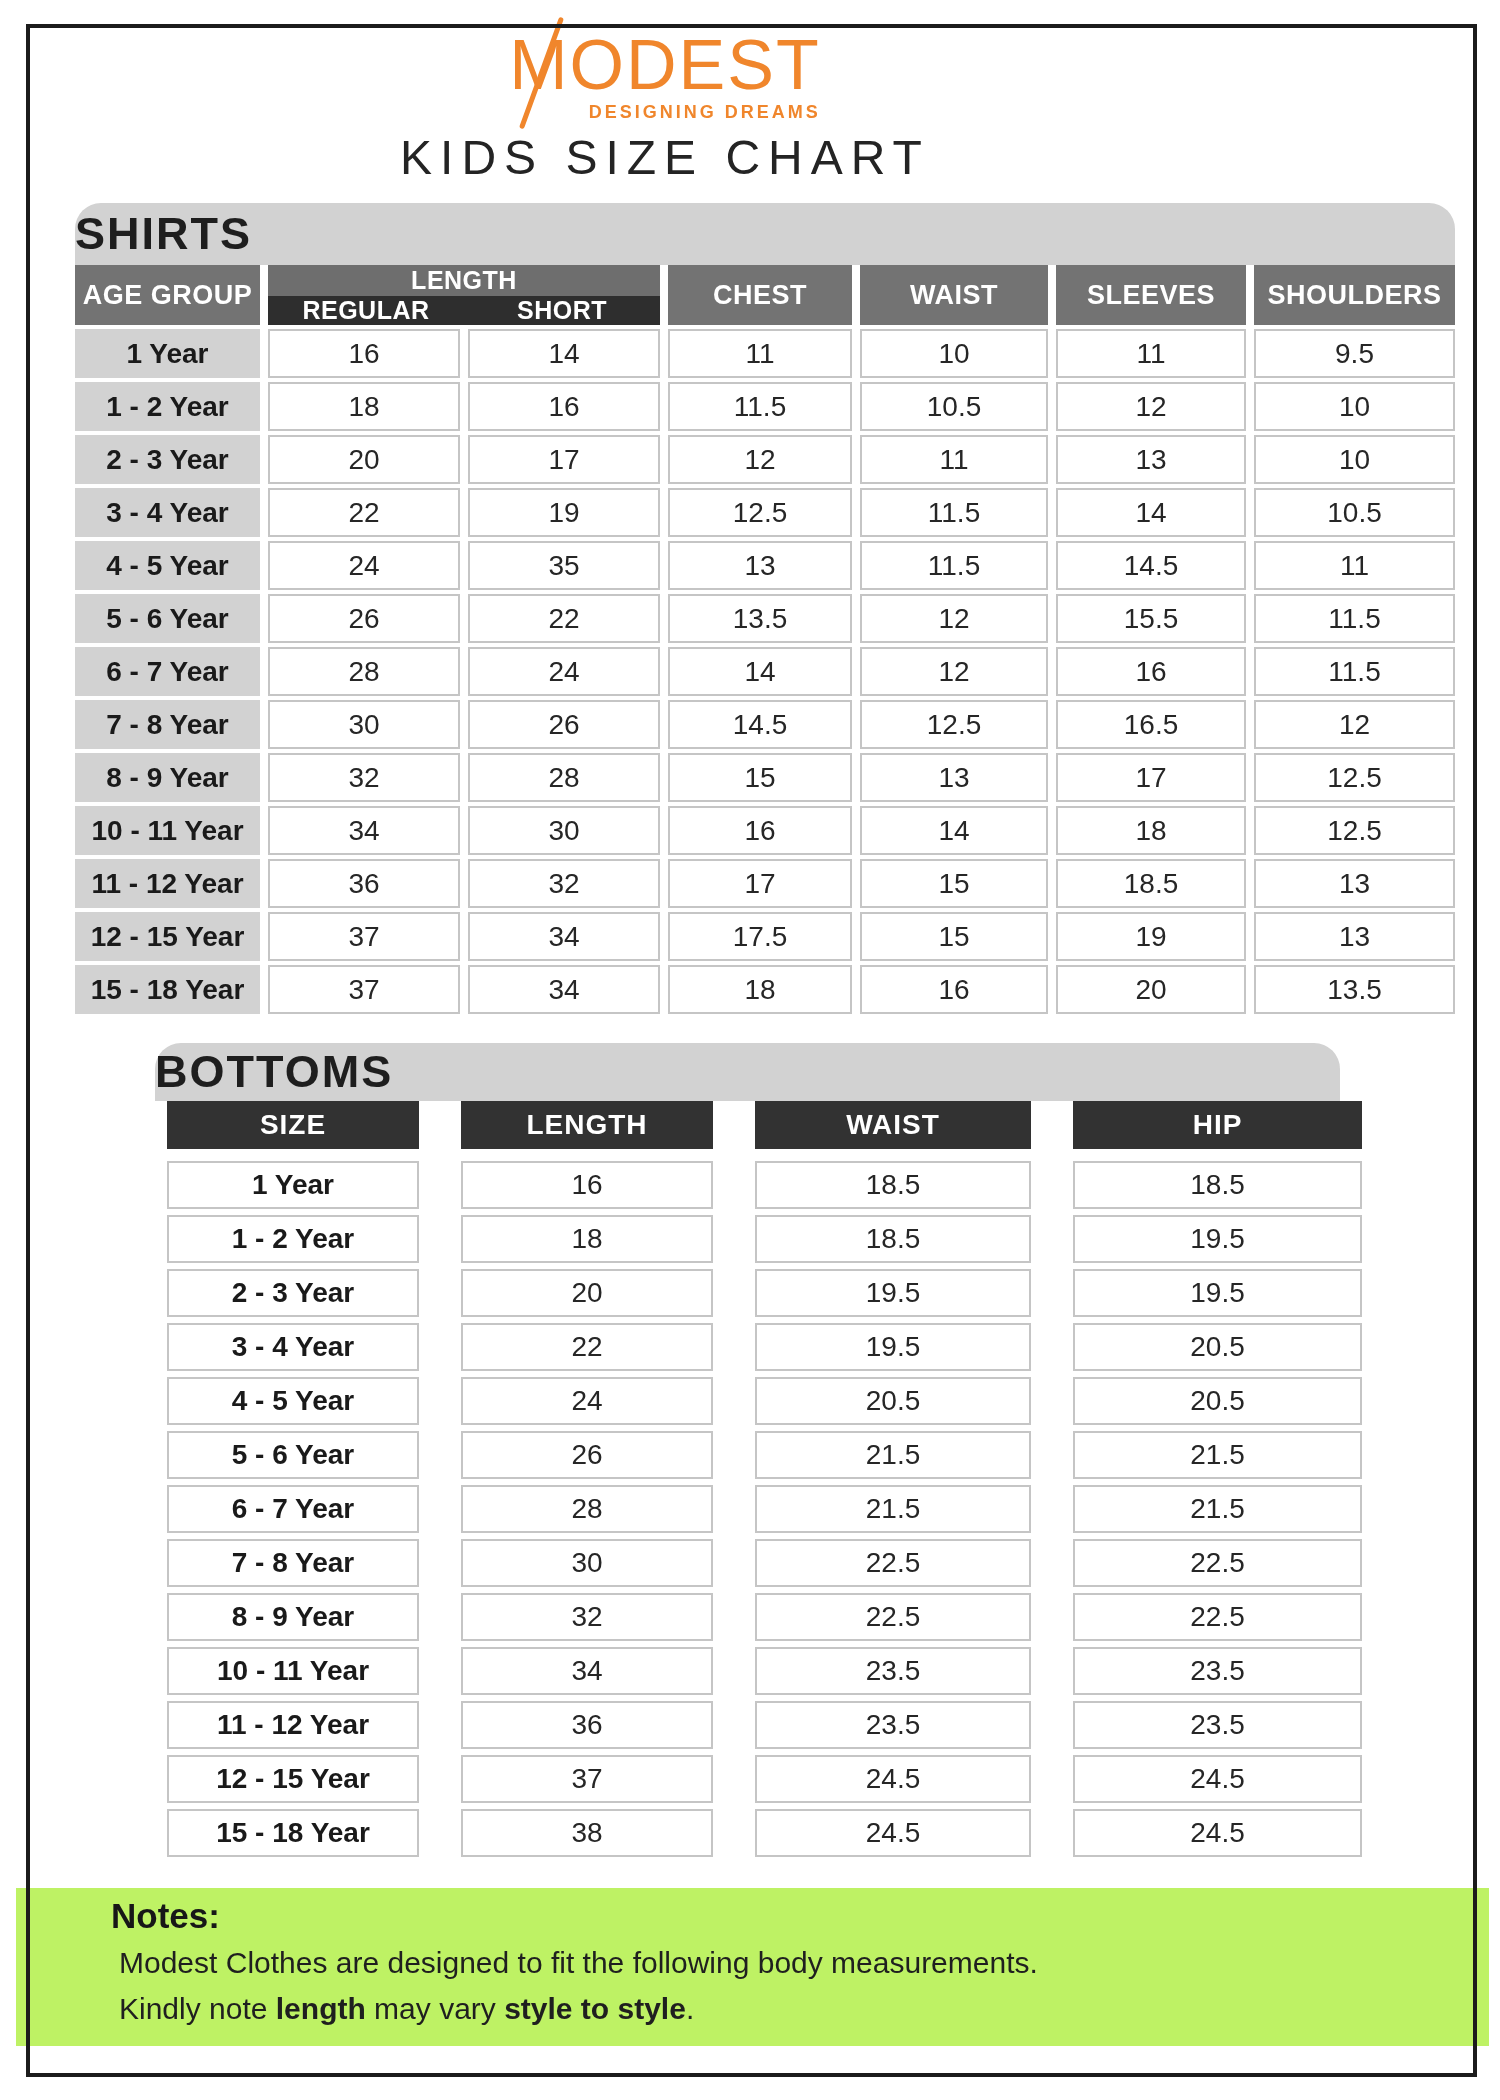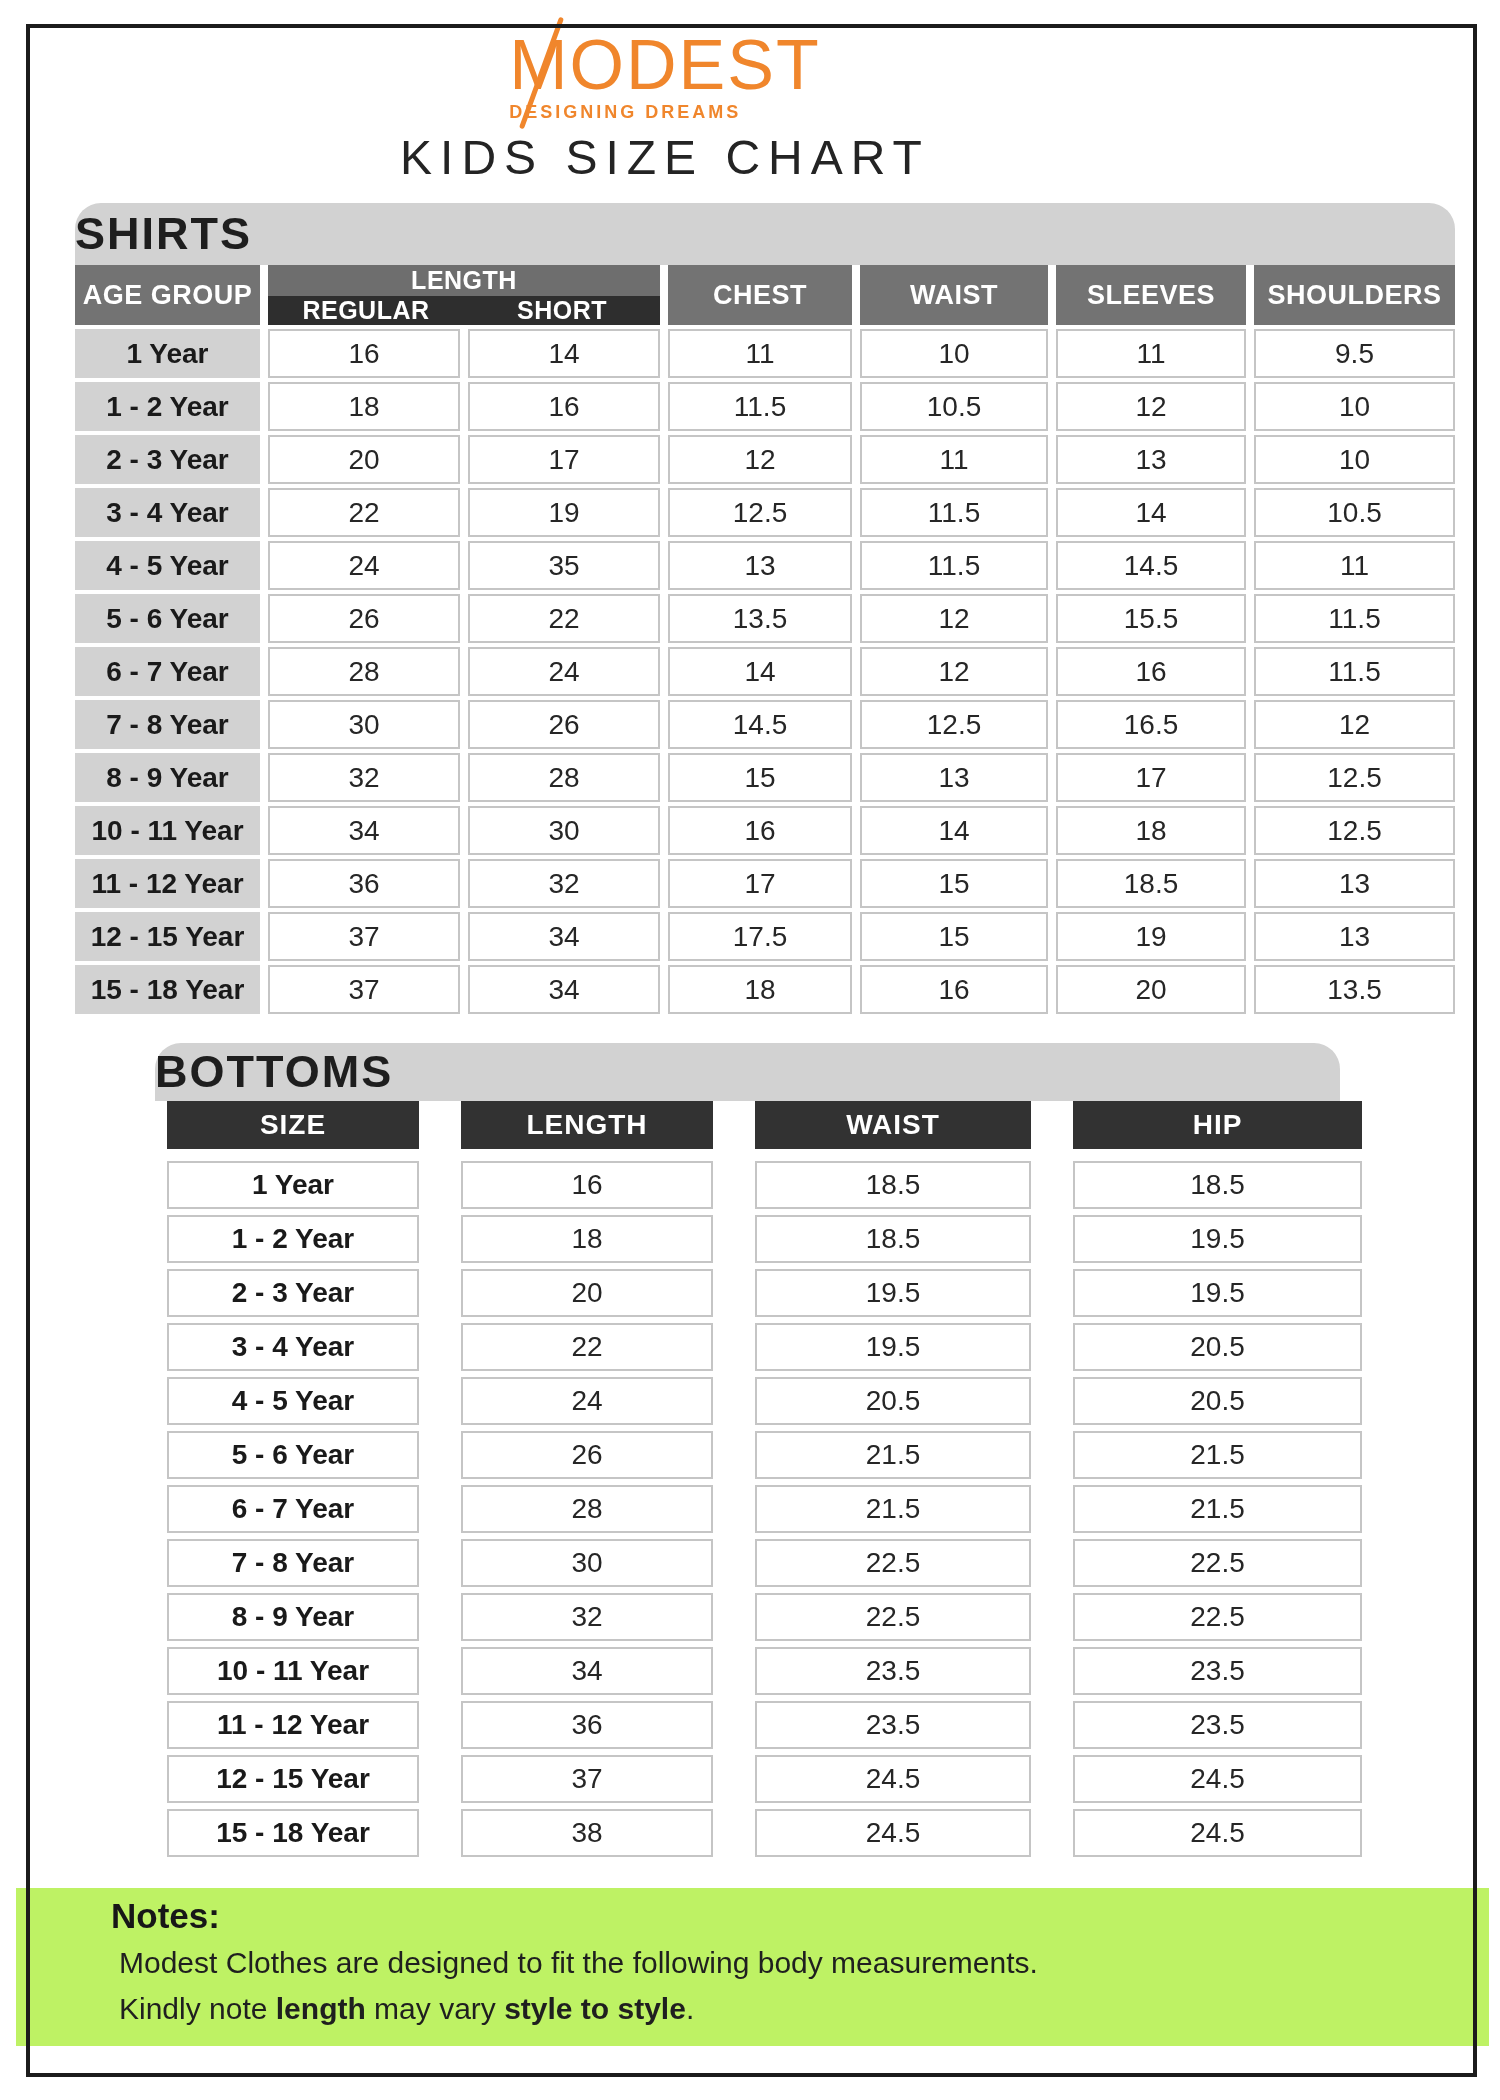--- a/index.html
+++ b/index.html
@@ -9,21 +9,21 @@
   }
   .page-border{
     position:absolute;left:26px;top:24px;width:1443px;height:2045px;
     border:4px solid #1c1c1c;z-index:5;pointer-events:none;
   }
   
   .brand{position:absolute;top:30px;left:0;width:1330px;text-align:center;z-index:1;}
   .logo-inner{display:inline-block;position:relative;line-height:1;}
   .logo-text{font-size:70px;color:#F0862C;font-weight:400;letter-spacing:2px;}
   .logo-slash{position:absolute;left:30px;top:-16px;width:5px;height:118px;background:#F0862C;transform:rotate(20deg);border-radius:3px;}
-  .tagline{font-size:18px;font-weight:bold;color:#F0862C;letter-spacing:3px;text-align:left;margin-top:3px;}
+  .tagline{font-size:18px;font-weight:bold;color:#F0862C;letter-spacing:3px;text-align:right;margin-top:3px;}
   .page-title{margin:8px 0 0;font-size:48px;font-weight:400;letter-spacing:8px;color:#242424;}
   
   .band{background:#d2d2d2;border-radius:26px 26px 0 0;display:flex;align-items:center;justify-content:flex-start;}
   .band-title{font-size:45px;font-weight:bold;color:#1e1e1e;letter-spacing:2px;}
   
   .shirts{position:absolute;left:75px;top:203px;width:1380px;z-index:1;}
   .shirts .band{height:62px;}
   .shirts-grid{display:grid;grid-template-columns:185px 192px 192px 184px 188px 190px 201px;column-gap:8px;}
   .shirts-header{grid-template-rows:31px 29px;height:60px;}
   .h{background:#737373;color:#ffffff;font-weight:bold;display:flex;align-items:center;justify-content:center;font-size:27px;letter-spacing:0.5px;}

